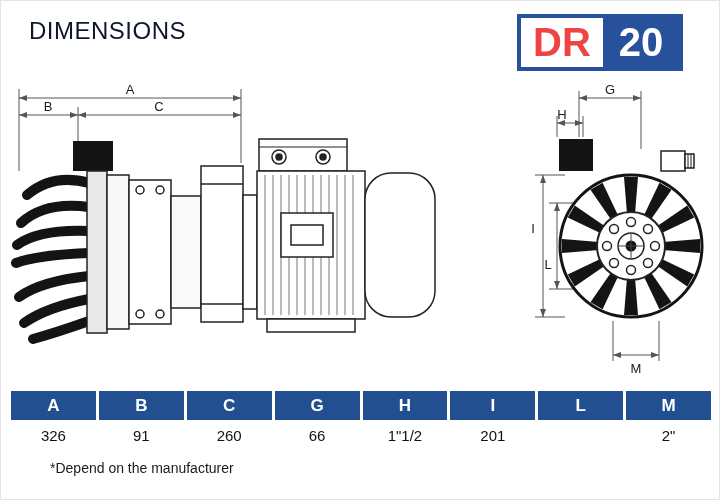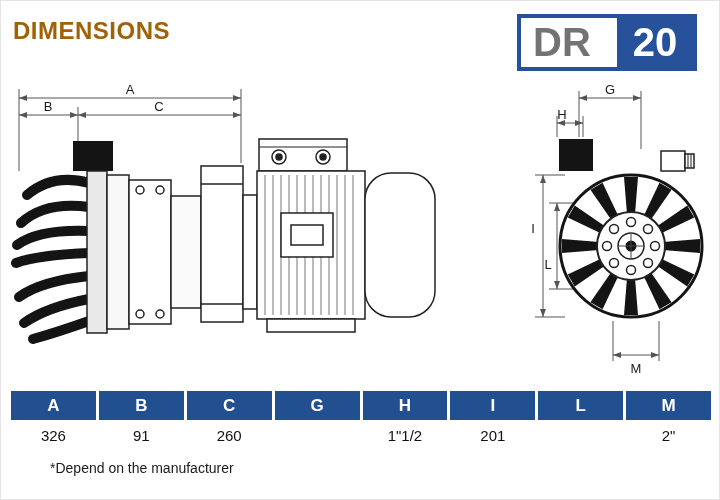--- a/index.html
+++ b/index.html
@@ -1,23 +1,23 @@
 <!DOCTYPE html>
 <html><head>
 <meta charset="utf-8">
 <style>
   * { margin: 0; padding: 0; box-sizing: border-box; }
   html, body { background: #ffffff; font-family: "Liberation Sans", sans-serif; }
   .page { position: relative; width: 720px; height: 500px; background: #fff; overflow: hidden; border: 1px solid #e4e4e4; }
 
-  .title { position: absolute; left: 12px; top: 16px; font-size: 24px; font-weight: bold; color: #a16207; letter-spacing: 0.5px; }
+  .title { position: absolute; left: 28px; top: 16px; font-size: 24px; font-weight: normal; color: #0f172a; letter-spacing: 0.5px; }
 
   .badge { position: absolute; left: 516px; top: 13px; display: flex; border: 4px solid #27519b; height: 57px; }
-  .badge-dr  { background: #ffffff; color: #737373; font-size: 40px; font-weight: bold; line-height: 49px; padding: 0 12px; }
-  .badge-num { background: #27519b; color: #ffffff; font-size: 40px; font-weight: bold; line-height: 49px; padding: 0 16px; margin-left: 14px; }
+  .badge-dr  { background: #ffffff; color: #ef4444; font-size: 40px; font-weight: bold; line-height: 49px; padding: 0 12px; }
+  .badge-num { background: #27519b; color: #ffffff; font-size: 40px; font-weight: bold; line-height: 49px; padding: 0 16px; }
 
   .svg-side  { position: absolute; left: 8px;   top: 82px; }
   .svg-front { position: absolute; left: 520px; top: 82px; }
   svg text { font-family: "Liberation Sans", sans-serif; font-size: 13px; fill: #1a1a1a; }
 
   .dim-table { position: absolute; left: 10px; top: 390px; width: 700px; display: flex; gap: 3px; }
   .dim-col { flex: 1; text-align: center; }
   .dim-header { background: #224f90; color: #fff; font-weight: bold; font-size: 17px; height: 29px; line-height: 29px; }
   .dim-value  { font-size: 15px; color: #111; height: 28px; line-height: 32px; }
 
@@ -199,20 +199,21 @@
     <div class="dim-col">
       <div class="dim-header">B</div>
       <div class="dim-value">91</div>
     </div>
     <div class="dim-col">
       <div class="dim-header">C</div>
       <div class="dim-value">260</div>
     </div>
     <div class="dim-col">
       <div class="dim-header">G</div>
+      <div class="dim-value">66</div>
     </div>
     <div class="dim-col">
       <div class="dim-header">H</div>
       <div class="dim-value">1"1/2</div>
     </div>
     <div class="dim-col">
       <div class="dim-header">I</div>
       <div class="dim-value">201</div>
     </div>
     <div class="dim-col">

